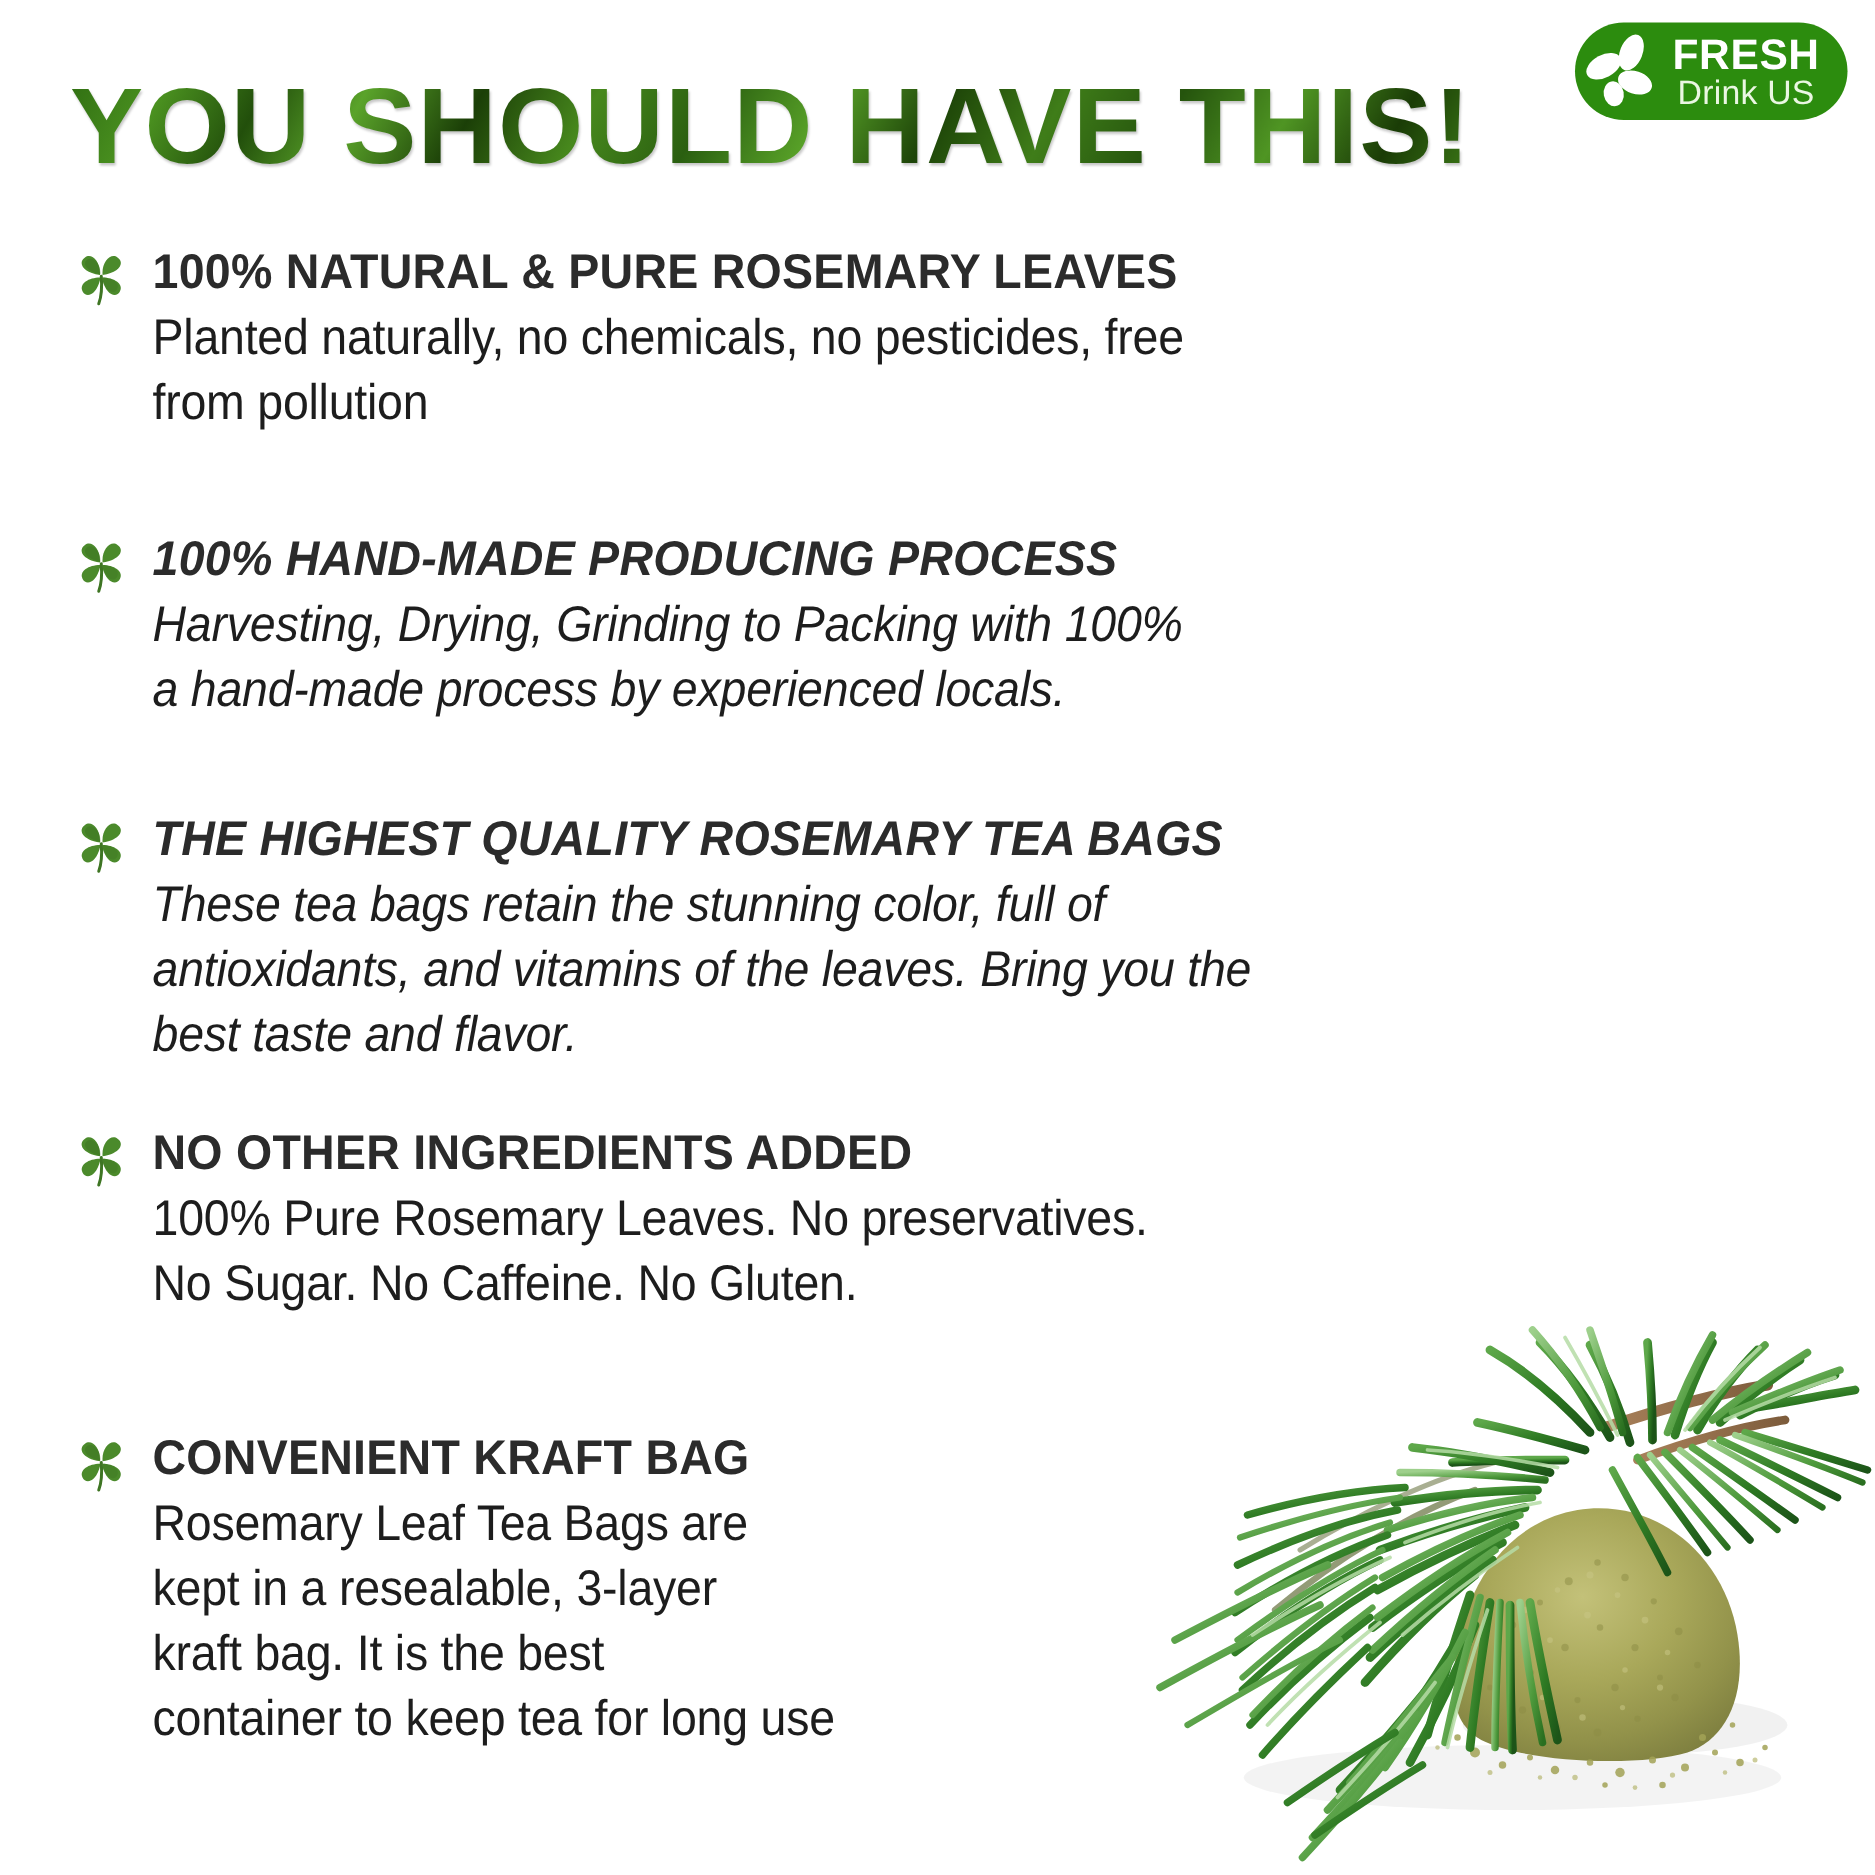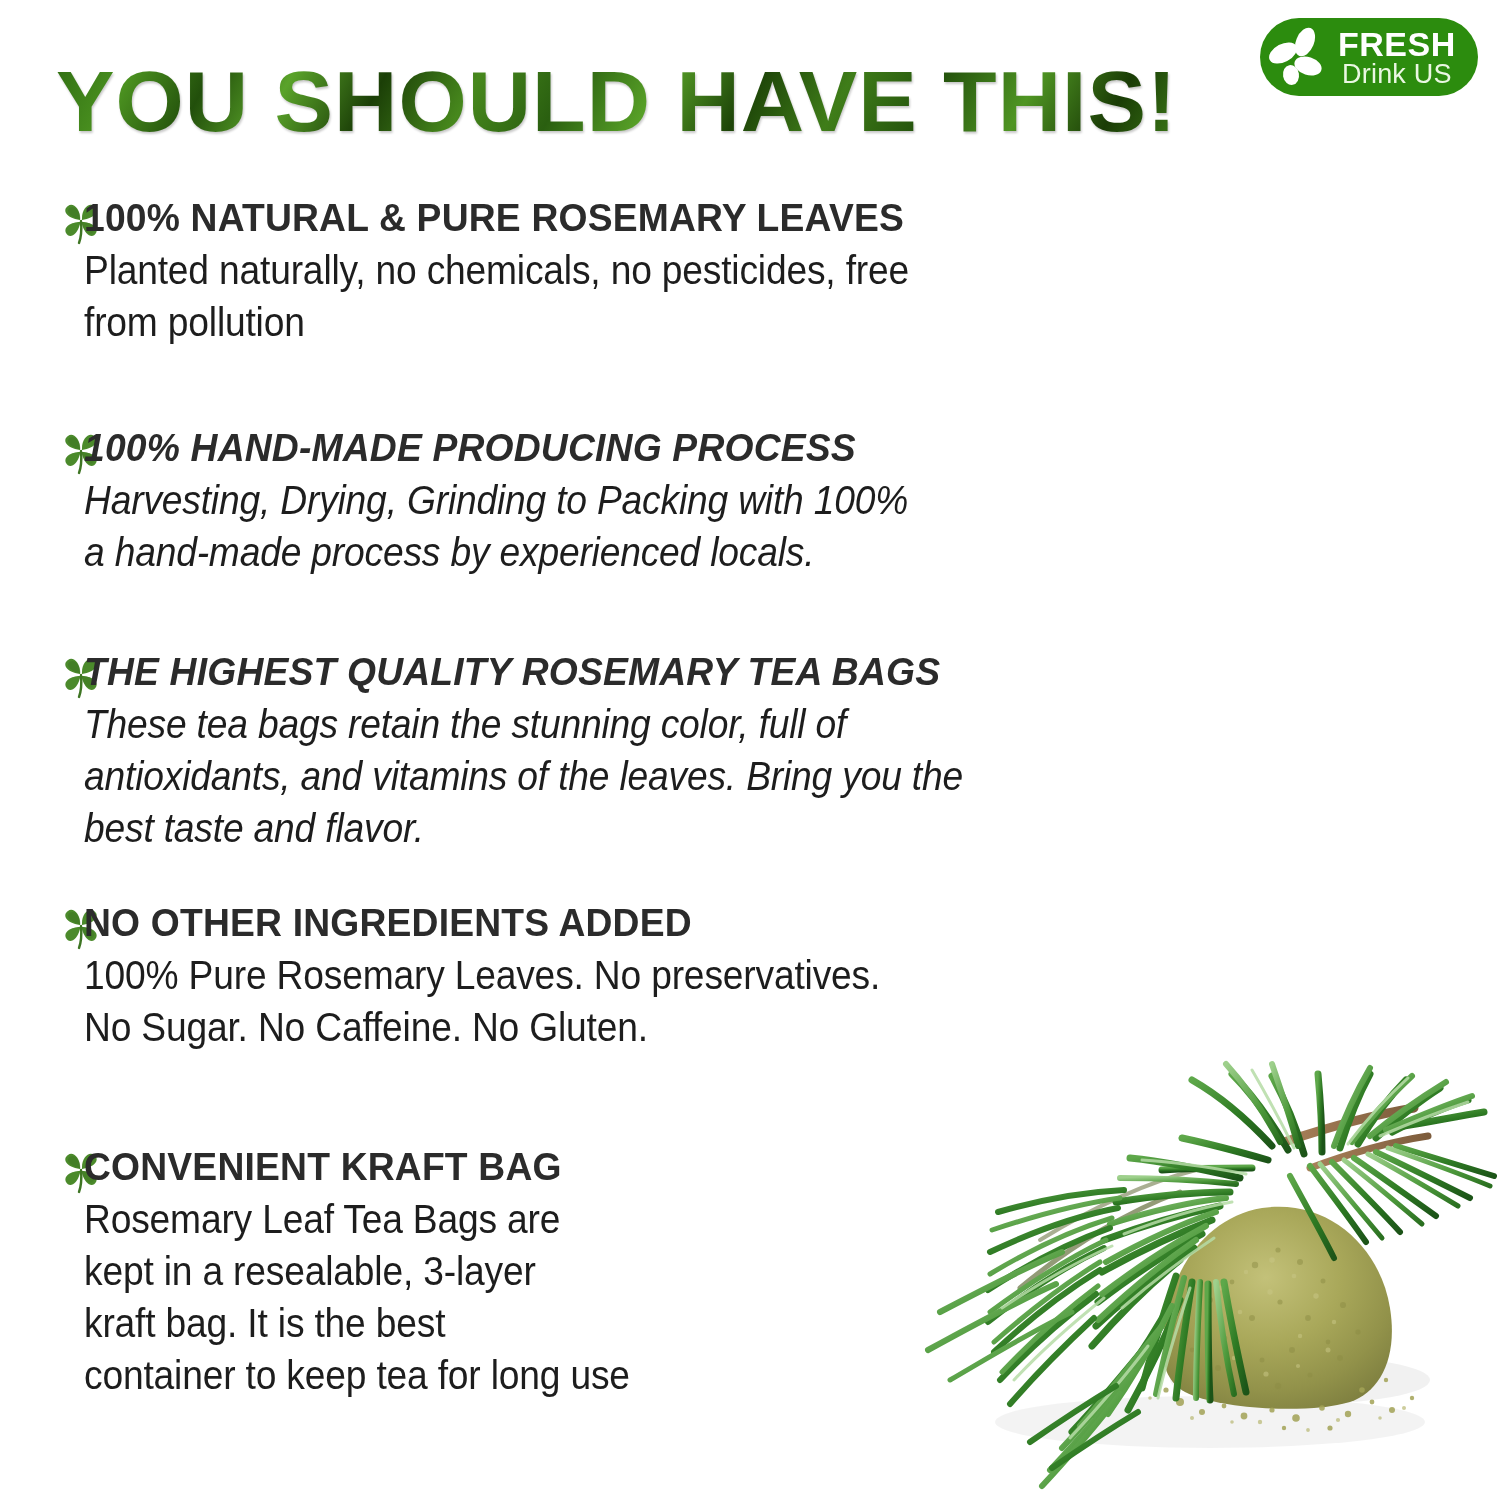--- a/index.html
+++ b/index.html
@@ -56,21 +56,21 @@
     -webkit-text-fill-color:transparent;
     filter:drop-shadow(1px 2px 1px rgba(0,0,0,.22));
   }
 
   
   .features{position:absolute;left:0;top:0;width:1500px;}
   .feature{position:absolute;left:58px;}
   .feature .clover{
     position:absolute;left:0;top:2px;width:46px;height:48px;
   }
-  .feature .body{margin-left:26px;}
+  .feature .body{margin-left:64px;}
   .f-title{
     color:#2b2b2b;
     font-family:"Liberation Sans", sans-serif;
     font-weight:700;
     font-size:39px;
     line-height:44px;
     letter-spacing:.2px;
     transform:scaleX(.955);
     transform-origin:left center;
     white-space:nowrap;

